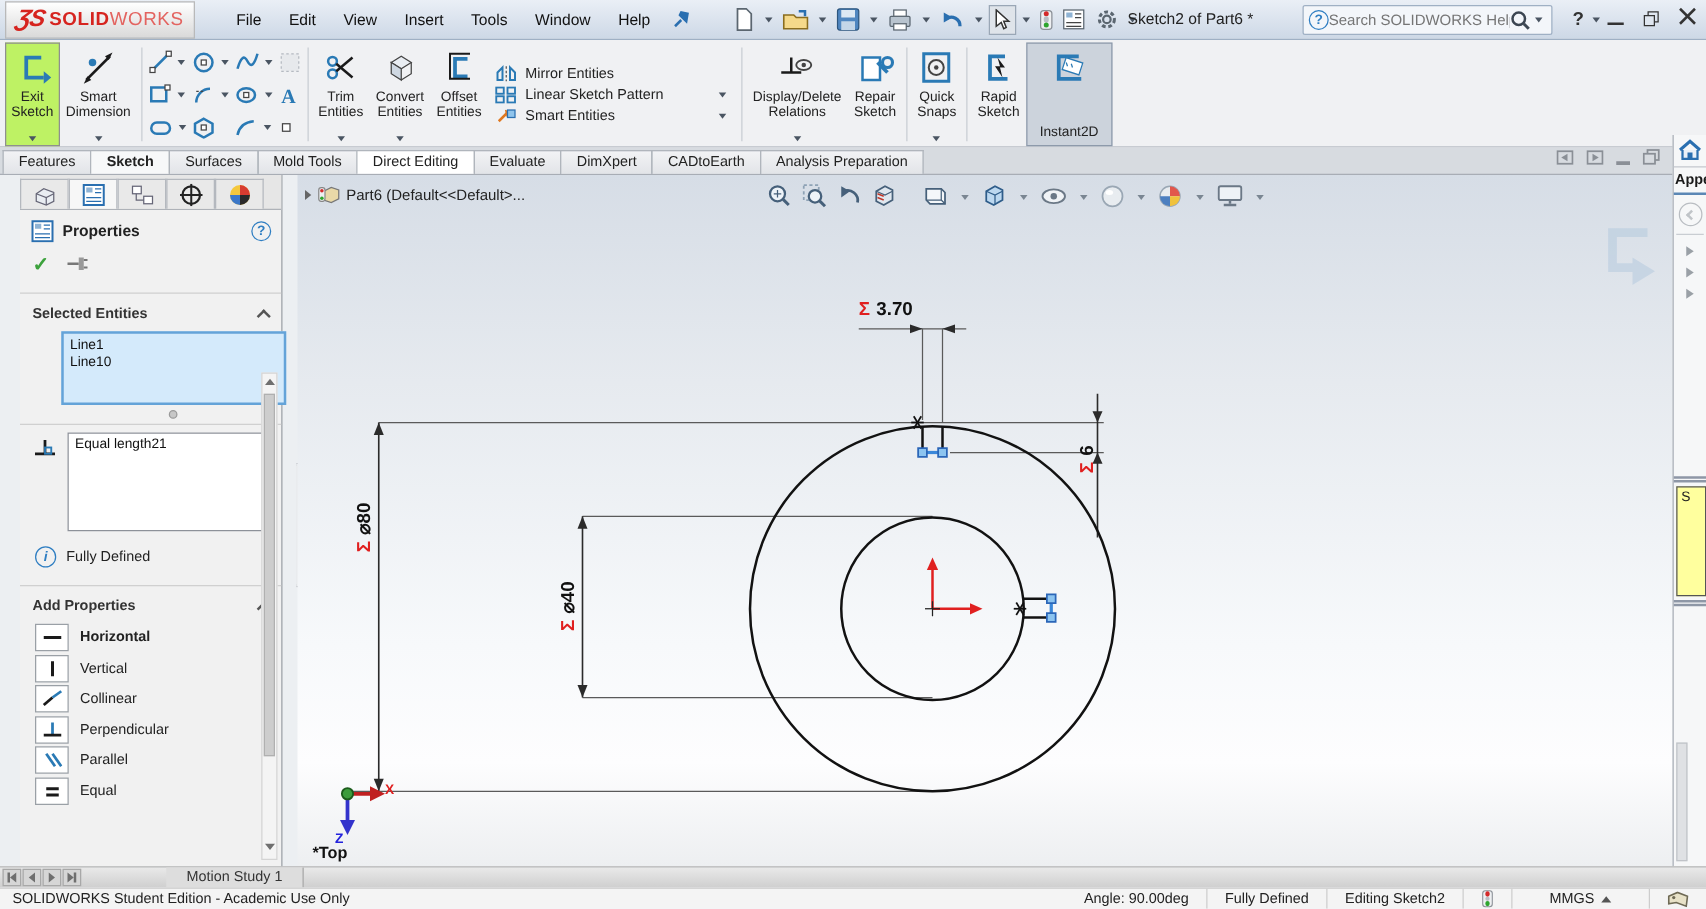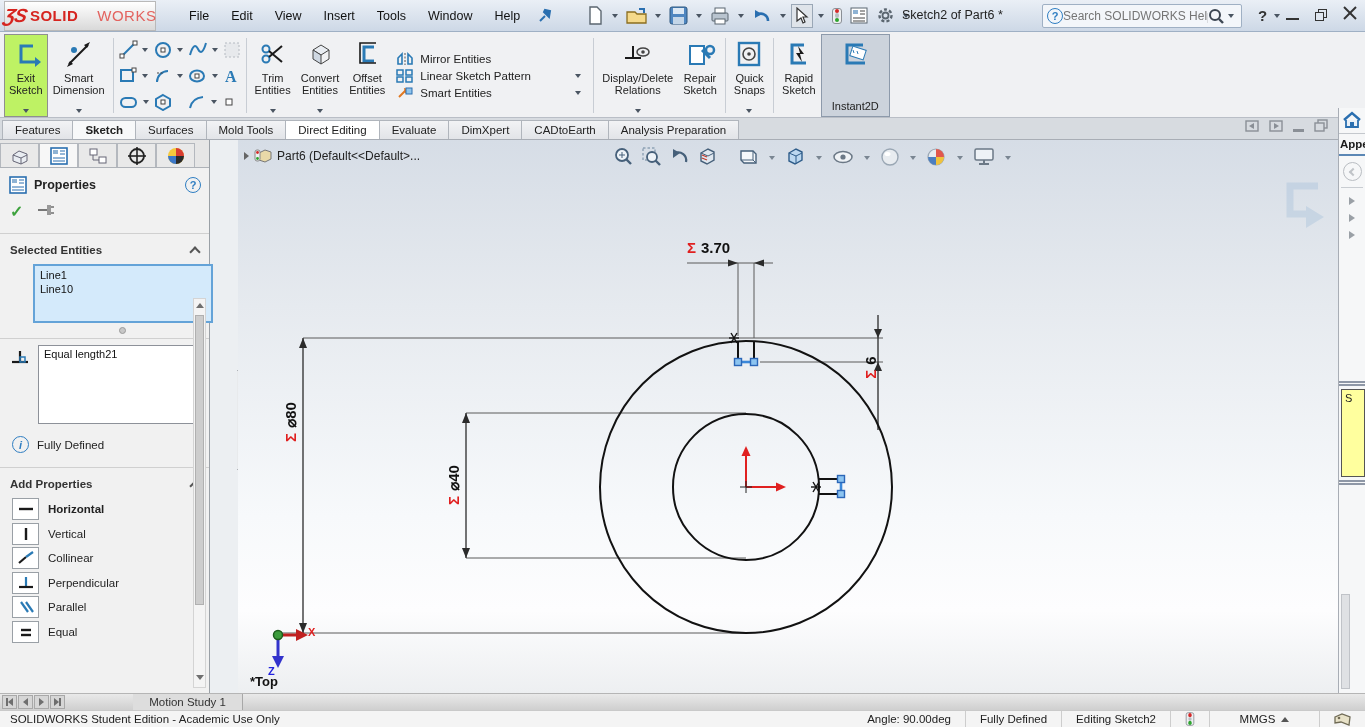--- a/index.html
+++ b/index.html
@@ -8,21 +8,21 @@
 
   
   .titlebar { position:absolute; left:0; top:0; width:1365px; height:32px;
     background:linear-gradient(#eaeff6,#cdd8e6); border-bottom:1px solid #9fb0c4;
     display:flex; align-items:center; }
   .logo-box { width:152px; height:30px; margin-left:4px; background:linear-gradient(#ffffff,#d9d9d9);
     border:1px solid #b9b9b9; display:flex; align-items:center; justify-content:center; gap:4px; }
   .logo-mark { font-style:italic; font-weight:bold; font-size:19px; color:#d6241f; letter-spacing:-1px; transform:skewX(-12deg); }
   .logo-text { font-size:15px; letter-spacing:.5px; }
   .logo-text .b1 { color:#d6241f; font-weight:bold; }
-  .logo-text .b2 { color:#e3635f;padding-left:19px; }
+  .logo-text .b2 { color:#e3635f; }
   .menu-row { display:flex; margin-left:22px; }
   .menu-item { padding:4px 11px; font-size:12.5px; color:#111; cursor:default; }
   .pin-icon { margin-left:6px; }
   .qat { display:flex; align-items:center; margin-left:18px; gap:2px; }
   .qat-btn { display:flex; align-items:center; padding:2px 2px; border:1px solid transparent; }
   .qat-btn.pressed { background:#dfe4ea; border:1px solid #9aa7b6; }
   .dd { width:0; height:0; border-left:3.5px solid transparent; border-right:3.5px solid transparent; border-top:4px solid #4a5562; margin:0 3px; }
   .doc-title { position:absolute; left:902px; top:8px; font-size:12.5px; color:#222; }
   .search-wrap { position:absolute; left:1042px; top:4px; width:200px; height:24px; background:#f3f6fa;
     border:1px solid #9fb0c4; border-radius:2px; display:flex; align-items:center; padding:0 4px; }
@@ -54,21 +54,21 @@
   
   .tabrow { position:absolute; left:0; top:118px; width:1338px; height:22px; background:#d7dbe0;
     border-bottom:1px solid #a8adb5; display:flex; align-items:flex-end; padding-left:2px; }
   .ctab { padding:3px 12px 3px 12px; font-size:11.5px; color:#222; background:linear-gradient(#f2f3f5,#e2e4e8);
     border:1px solid #b0b5bc; border-bottom:none; margin-right:-1px; }
   .ctab.bold { font-weight:bold; background:#f7f8f9; }
   .ctab.white { background:#ffffff; }
   .tab-right-icons { margin-left:auto; display:flex; align-items:center; gap:10px; padding:0 10px 4px 0; }
 
   
-  .panel { position:absolute; left:0; top:140px; width:210px; height:553px; background:#f1f1f1; border-right:1px solid #9aa0a6; }
+  .panel { position:absolute; left:16px; top:140px; width:210px; height:553px; background:#f1f1f1; border-right:1px solid #9aa0a6; }
   .ptabs { display:flex; height:28px; background:#e6e6e6; border-bottom:1px solid #aeb2b8; padding-top:3px; }
   .ptab { width:39px; display:flex; align-items:center; justify-content:center; border:1px solid #b4b8be; border-bottom:none; background:#e9e9e9; }
   .ptab.active { background:#f7f7f7; }
   .phead { display:flex; align-items:center; gap:6px; padding:8px 8px 4px 8px; }
   .phead .t { font-weight:bold; font-size:12.5px; color:#222; }
   .phelp { margin-left:auto; width:16px; height:16px; border-radius:50%; border:1.5px solid #2f7ec2; color:#2f7ec2;
     font-size:11px; font-weight:bold; display:flex; align-items:center; justify-content:center; }
   .pactions { display:flex; gap:14px; padding:4px 10px 8px 10px; align-items:center; }
   .pdivider { height:1px; background:#d0d0d0; margin:4px 0; }
   .psec-head { display:flex; align-items:center; padding:6px 10px 4px 10px; font-weight:bold; font-size:11.5px; color:#333; }

